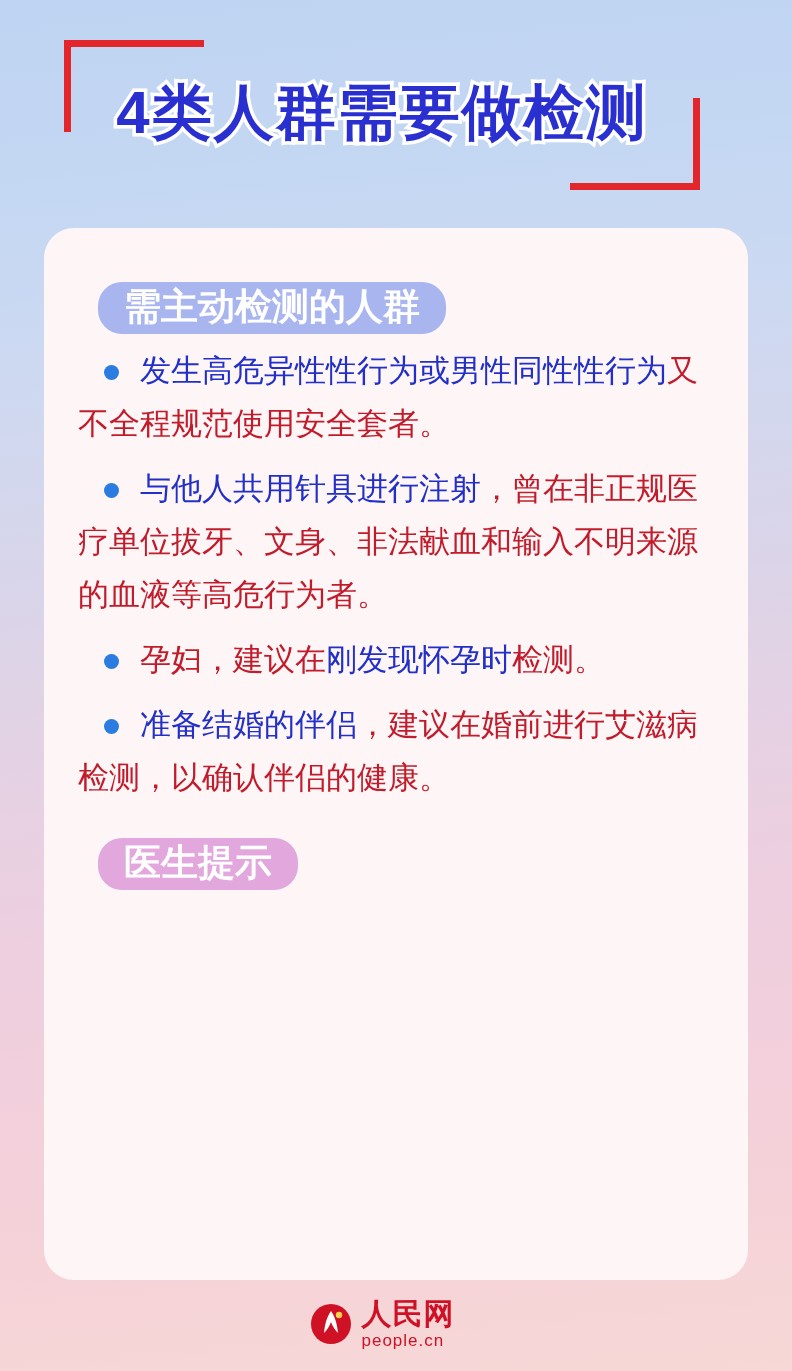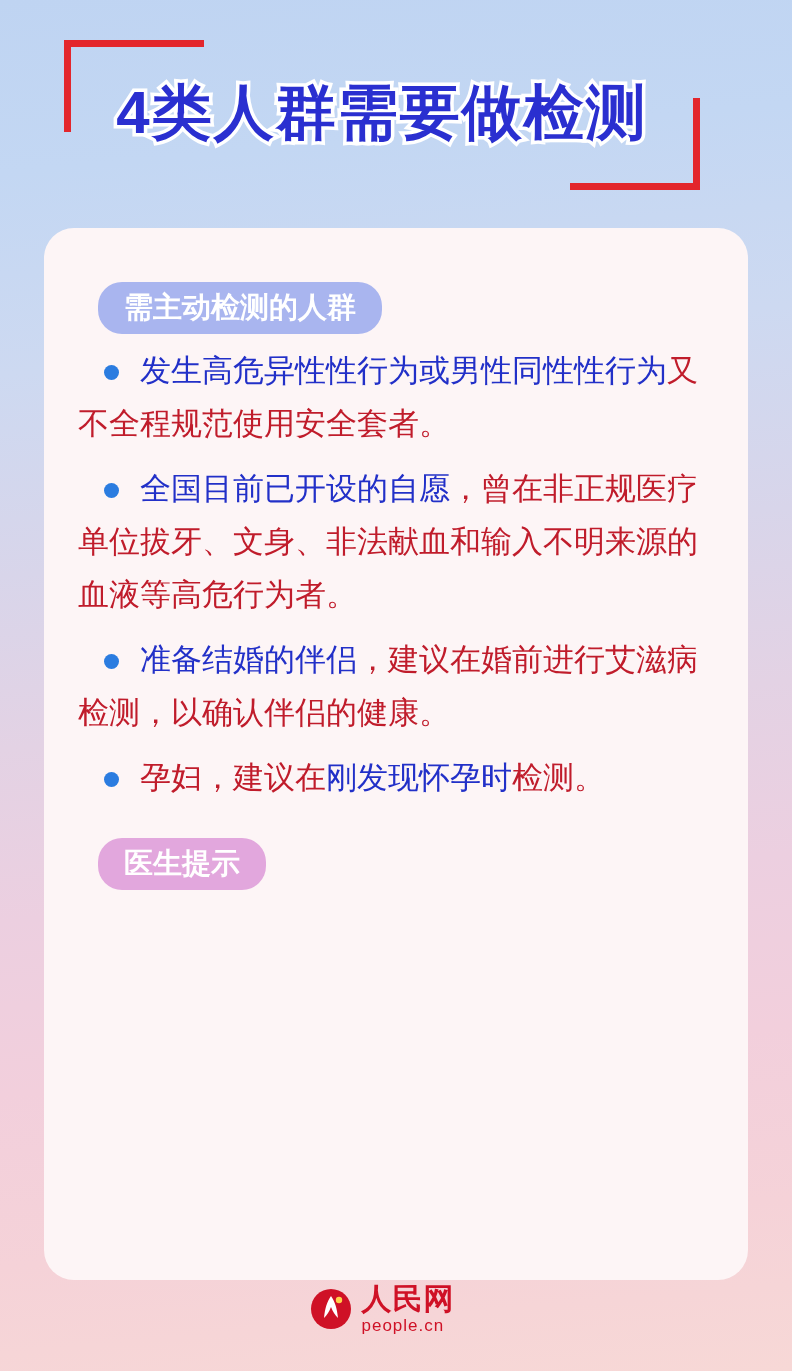--- a/index.html
+++ b/index.html
@@ -97,21 +97,21 @@
     text-indent: 62px;
   }
   .blue {
     color: #2230c8;
   }
 
   .pill {
     display: inline-block;
     border-radius: 24px;
     padding: 7px 26px 9px 26px;
-    font-size: 29px;
+    font-size: 37px;
     font-weight: bold;
     color: #ffffff;
     line-height: 36px;
     margin: 14px 0 10px 20px;
   }
   .pill-blue {
     background: #a9b5ef;
   }
   .pill-pink {
     background: #e2a7dd;
@@ -135,21 +135,21 @@
     height: 15px;
     border-radius: 50%;
     background: #2b7ce0;
   }
 
   
   .footer {
     position: absolute;
     left: 0;
     right: 0;
-    bottom: 37px;
+    bottom: 22px;
     display: flex;
     align-items: center;
     justify-content: center;
     gap: 10px;
   }
   .logo-mark {
     width: 42px;
     height: 42px;
     position: relative;
   }
@@ -188,31 +188,31 @@
 
     <div class="pill pill-blue">需主动检测的人群</div>
 
     <div class="bullet-item">
       <span class="dot"></span>
       <span class="blue">发生高危异性性行为或男性同性性行为</span><span>又不全程规范使用安全套者。</span>
     </div>
 
     <div class="bullet-item">
       <span class="dot"></span>
-      <span class="blue">全国目前已开设的自愿</span><span>，曾在非正规医疗单位拔牙、文身、非法献血和输入不明来源的血液等高危行为者。</span>
+      <span class="blue">与他人共用针具进行注射</span><span>，曾在非正规医疗单位拔牙、文身、非法献血和输入不明来源的血液等高危行为者。</span>
+    </div>
+
+    <div class="bullet-item">
+      <span class="dot"></span>
+      <span>孕妇，建议在</span><span class="blue">刚发现怀孕时</span><span>检测。</span>
     </div>
 
     <div class="bullet-item">
       <span class="dot"></span>
       <span class="blue">准备结婚的伴侣</span><span>，建议在婚前进行艾滋病检测，以确认伴侣的健康。</span>
-    </div>
-
-    <div class="bullet-item">
-      <span class="dot"></span>
-      <span>孕妇，建议在</span><span class="blue">刚发现怀孕时</span><span>检测。</span>
     </div>
 
     <div class="pill pill-pink">医生提示</div>
 
 
   </div>
 
   <div class="footer">
     <span class="logo-mark">
       <svg width="42" height="42" viewBox="0 0 42 42" aria-hidden="true">

